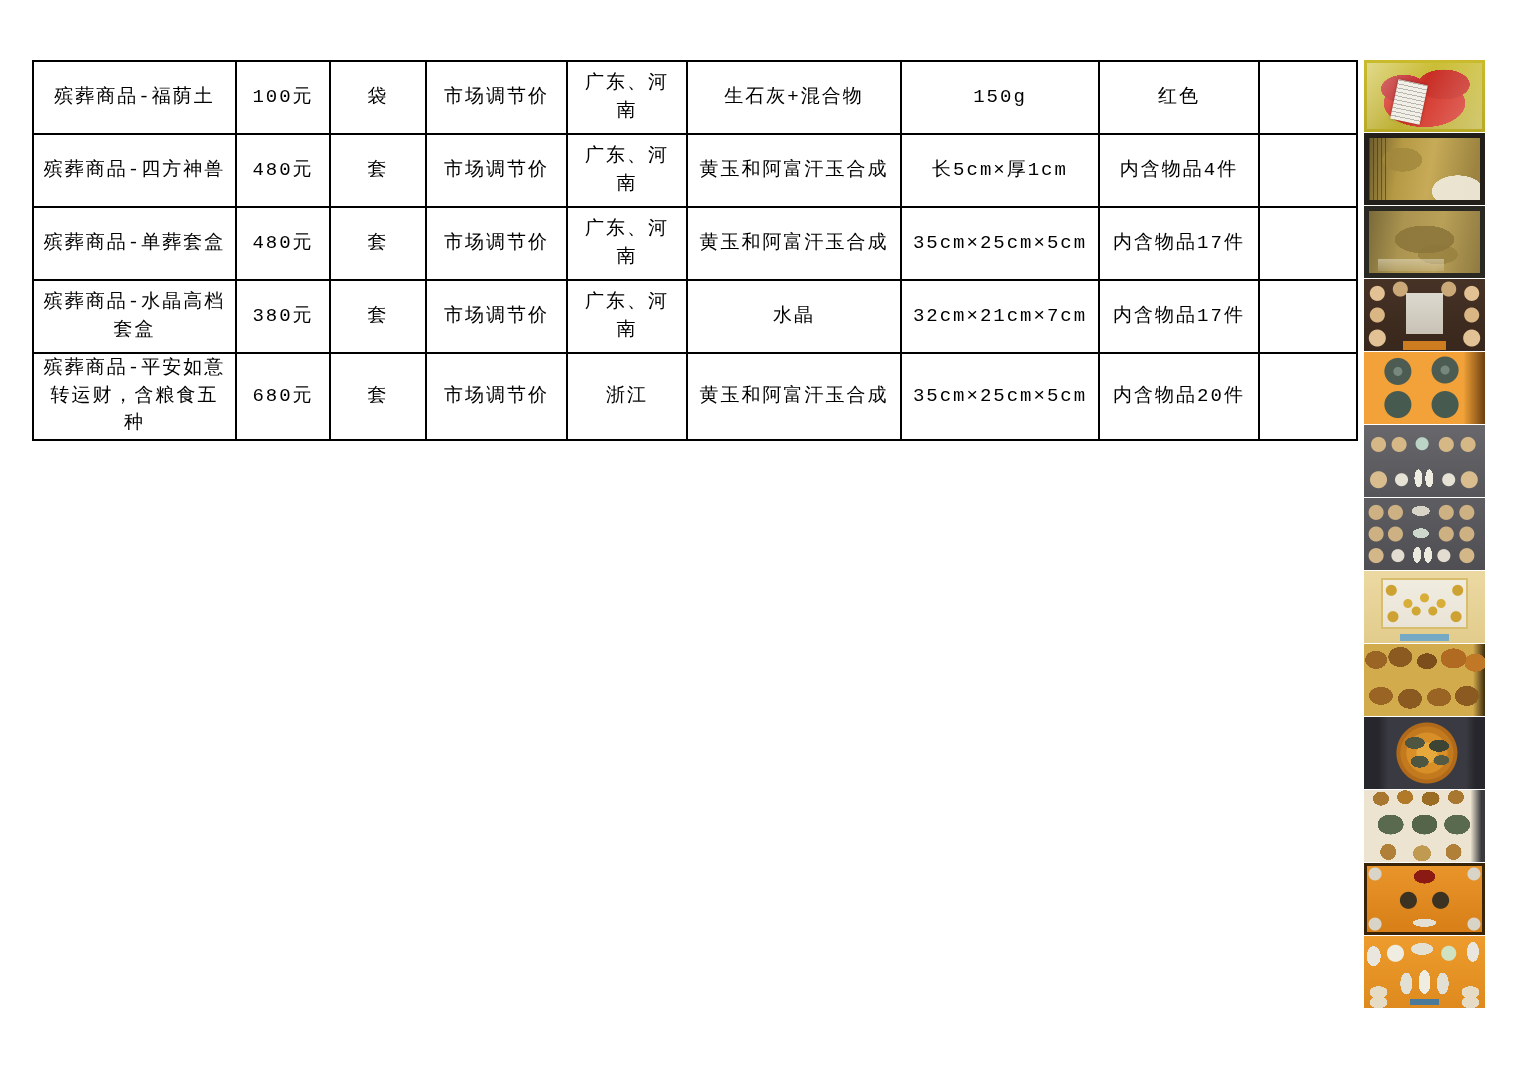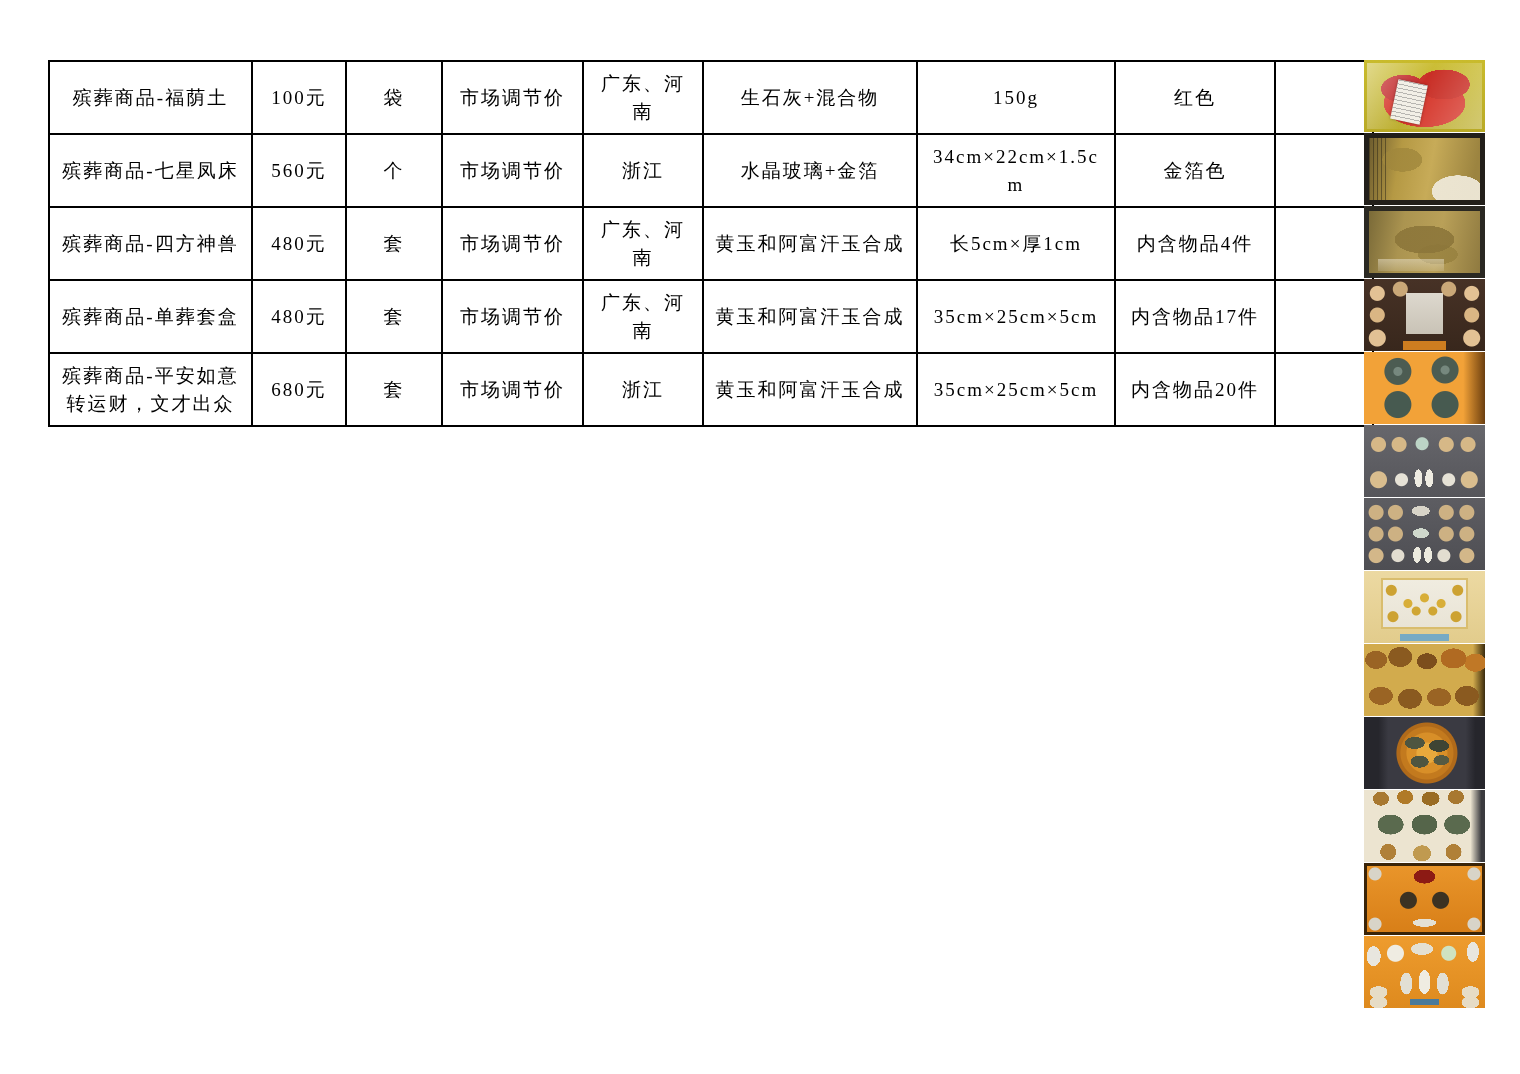--- a/index.html
+++ b/index.html
@@ -1,20 +1,20 @@
 <!DOCTYPE html>
 <html><head>
 <meta charset="utf-8">
 <style>
   html,body{margin:0;padding:0;background:#ffffff;}
   body{width:1520px;height:1074px;position:relative;overflow:hidden;
        font-family:"Liberation Serif","DejaVu Serif",serif;color:#000;}
 
   
-  .sheet{position:absolute;left:48px;top:60px;}
+  .sheet{position:absolute;left:32px;top:60px;font-family:Liberation Mono, monospace;}
   table.products{border-collapse:collapse;table-layout:fixed;width:1324px;}
   table.products td{
       border:2px solid #000;
       height:73px;
       text-align:center;vertical-align:middle;
       font-size:19px;line-height:1.45;letter-spacing:2px;
       padding:1px 8px;box-sizing:border-box;
       word-break:break-all;
   }
   col.c-name{width:203px;}  col.c-price{width:94px;}  col.c-unit{width:96px;}
@@ -211,31 +211,20 @@
           <td class="c-price">100元</td>
           <td class="c-unit">袋</td>
           <td class="c-pricing">市场调节价</td>
           <td class="c-region">广东、河南</td>
           <td class="c-material">生石灰+混合物</td>
           <td class="c-size">150g</td>
           <td class="c-note">红色</td>
           <td class="c-blank"></td>
         </tr>
         <tr>
-          <td class="c-name">殡葬商品-七星凤床</td>
-          <td class="c-price">560元</td>
-          <td class="c-unit">个</td>
-          <td class="c-pricing">市场调节价</td>
-          <td class="c-region">浙江</td>
-          <td class="c-material">水晶玻璃+金箔</td>
-          <td class="c-size">34cm×22cm×1.5cm</td>
-          <td class="c-note">金箔色</td>
-          <td class="c-blank"></td>
-        </tr>
-        <tr>
           <td class="c-name">殡葬商品-四方神兽</td>
           <td class="c-price">480元</td>
           <td class="c-unit">套</td>
           <td class="c-pricing">市场调节价</td>
           <td class="c-region">广东、河南</td>
           <td class="c-material">黄玉和阿富汗玉合成</td>
           <td class="c-size">长5cm×厚1cm</td>
           <td class="c-note">内含物品4件</td>
           <td class="c-blank"></td>
         </tr>
@@ -244,21 +233,32 @@
           <td class="c-price">480元</td>
           <td class="c-unit">套</td>
           <td class="c-pricing">市场调节价</td>
           <td class="c-region">广东、河南</td>
           <td class="c-material">黄玉和阿富汗玉合成</td>
           <td class="c-size">35cm×25cm×5cm</td>
           <td class="c-note">内含物品17件</td>
           <td class="c-blank"></td>
         </tr>
         <tr>
-          <td class="c-name">殡葬商品-平安如意转运财，文才出众</td>
+          <td class="c-name">殡葬商品-水晶高档套盒</td>
+          <td class="c-price">380元</td>
+          <td class="c-unit">套</td>
+          <td class="c-pricing">市场调节价</td>
+          <td class="c-region">广东、河南</td>
+          <td class="c-material">水晶</td>
+          <td class="c-size">32cm×21cm×7cm</td>
+          <td class="c-note">内含物品17件</td>
+          <td class="c-blank"></td>
+        </tr>
+        <tr>
+          <td class="c-name">殡葬商品-平安如意转运财，含粮食五种</td>
           <td class="c-price">680元</td>
           <td class="c-unit">套</td>
           <td class="c-pricing">市场调节价</td>
           <td class="c-region">浙江</td>
           <td class="c-material">黄玉和阿富汗玉合成</td>
           <td class="c-size">35cm×25cm×5cm</td>
           <td class="c-note">内含物品20件</td>
           <td class="c-blank"></td>
         </tr>
       </tbody>

